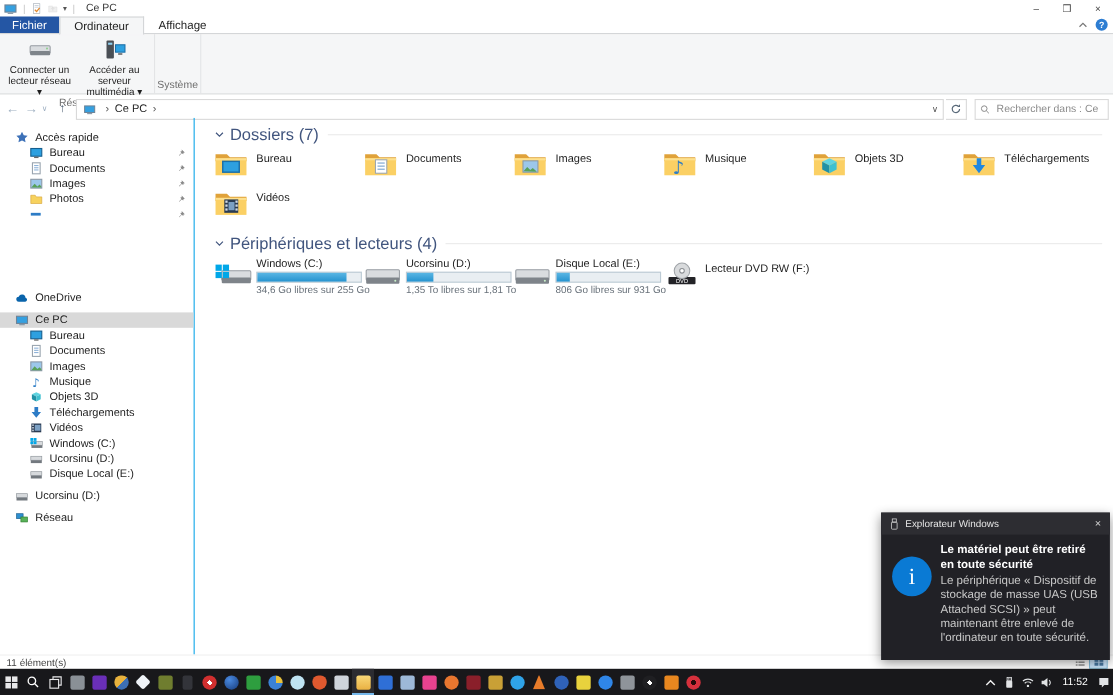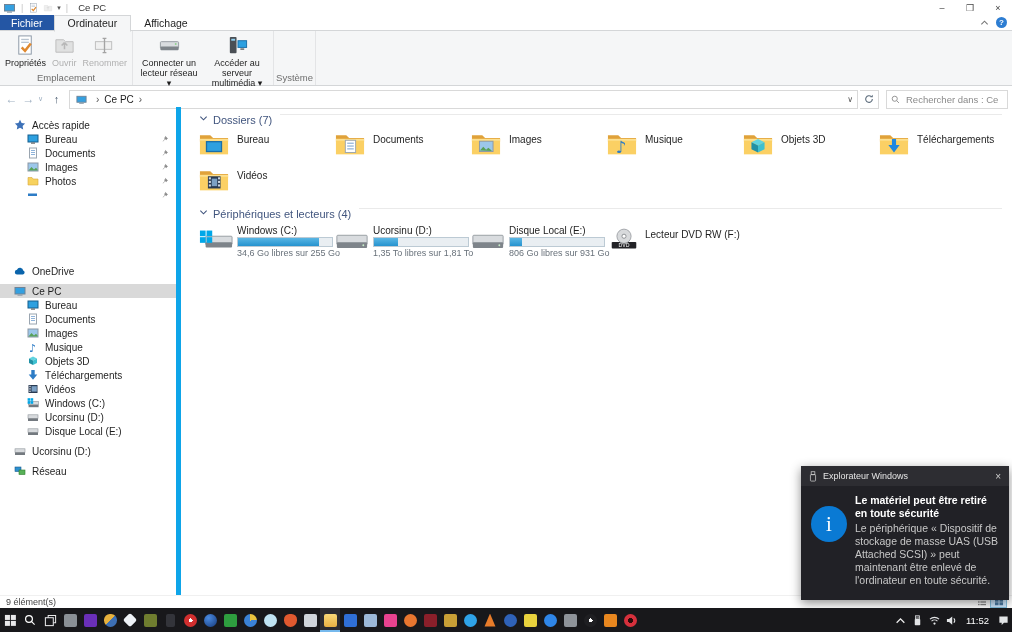--- a/index.html
+++ b/index.html
@@ -11,21 +11,21 @@
   .titlebar{height:15px;display:flex;align-items:center;background:#fff;padding-left:3px}
   .qat{display:flex;align-items:center;gap:4px}
   .qicon{width:13px;height:12px}
   .qsep{color:#c5c5c5;font-size:9px;margin:0 1px}
   .qcaret{font-size:7px;color:#555}
   .wtitle{margin-left:5px;color:#333;font-size:9.5px}
   .wincontrols{margin-left:auto;display:flex;height:15px}
   .wbtn{width:28px;display:flex;align-items:center;justify-content:center;color:#444;font-size:9px}
 
   
-  .tabsrow{height:15px;display:flex;align-items:center;background:#fff;border-bottom:1px solid #d4d6d8;position:relative}
+  .tabsrow{height:15px;display:flex;align-items:flex-start;background:#fff;border-bottom:1px solid #d4d6d8;position:relative}
   .tab{height:15px;display:flex;align-items:center;padding:0 13px;font-size:10.5px;cursor:default}
   .tab.file{background:#2456a4;color:#fff;padding:0 11px}
   .tab.active{background:#f5f6f7;border:1px solid #d4d6d8;border-bottom:1px solid #f5f6f7;margin-bottom:-1px}
   .tabextras{position:absolute;right:5px;top:2px;display:flex;align-items:center;gap:7px}
   .collapse svg{width:9px;height:9px}
   .helpdot{width:11px;height:11px;border-radius:50%;background:#2d7dd2;color:#fff;font-size:8px;font-weight:bold;display:flex;align-items:center;justify-content:center}
 
   
   .ribbon{height:54px;background:#f5f6f7;border-bottom:1px solid #d4d6d8;display:flex;align-items:stretch}
   .rgroup{display:flex;flex-direction:column;border-right:1px solid #e3e4e6;padding:1px 2px 0 2px}
@@ -52,33 +52,33 @@
   .addrcaret{font-size:8px;color:#555}
   .refreshbtn{width:18px;height:17px;border:1px solid #d9d9d9;border-left:none;display:flex;align-items:center;justify-content:center}
   .refreshbtn svg{width:10px;height:10px}
   .searchbox{width:112px;height:17px;border:1px solid #d9d9d9;display:flex;align-items:center;gap:4px;padding:0 4px;margin-left:5px}
   .searchbox svg{width:9px;height:9px;flex:none}
   .searchbox input{border:none;outline:none;width:100%;font-family:"Liberation Sans",sans-serif;font-size:9.5px;color:#444}
   .searchbox input::placeholder{color:#8a8a8a}
 
   
   .main{position:absolute;top:107px;bottom:36px;left:0;right:0;display:flex;overflow:hidden}
-  .sidebar{width:176px;flex:none;border-right:5px solid #0ea5e9;padding-top:11px;overflow:hidden}
+  .sidebar{width:176px;flex:none;border-right:1px solid #0ea5e9;padding-top:11px;overflow:hidden}
   .srow{height:14px;display:flex;align-items:center;padding-left:14px;position:relative;white-space:nowrap;cursor:default}
   .srow.lv1{padding-left:27px}
   .srow.sel{background:#d9d9d9}
   .srow.mt-big{margin-top:62px}
   .srow.mt-sm{margin-top:6px}
   .si{width:12px;height:12px;margin-right:6px;flex:none}
   .slabel{font-size:10px}
   .pin{display:none;position:absolute;right:7px;top:3px;width:8px;height:8px}
   .srow.haspin .pin{display:block}
 
   .files{flex:1;padding:5px 8px 0 18px;overflow:hidden}
-  .sechead{display:flex;align-items:flex-start;margin:2px 0 5px 0;color:#41557e;font-size:11px}
+  .sechead{display:flex;align-items:center;margin:2px 0 5px 0;color:#41557e;font-size:15px}
   .secchev{width:9px;height:9px;margin-right:5px}
   .secline{flex:1;height:1px;background:#eaeaea;margin-left:8px;margin-right:2px}
   .tiles{display:flex;flex-wrap:wrap;width:817px;margin-bottom:5px}
   .tile{width:136px;height:33px;display:flex;align-items:flex-start;margin-bottom:3px;cursor:default}
   .ficon{width:30px;height:25px;margin-top:1px;flex:none}
   .fname{margin-left:8px;margin-top:3px;font-size:10px}
   .dicon{width:34px;height:26px;margin-top:2px;flex:none}
   .dmeta{margin-left:4px;width:96px}
   .dname{font-size:10px;line-height:11px}
   .dbar{height:8px;border:1px solid #bccad4;background:#e9eef2;margin:1px 0}
@@ -436,47 +436,20 @@
           </svg>
         </span>
       <span class="helpdot">?</span>
     </div>
   </div>
 
   <div class="ribbon">
     <div class="rgroup">
       <div class="rbody">
 
-          <div class="rbtn" title="Propriétés">
-            <svg class="rbi">
-              <use href="#i-r-props"></use>
-            </svg>
-            <div>Propriétés</div>
-          </div>
-
-          <div class="rbtn dis" title="Ouvrir">
-            <svg class="rbi">
-              <use href="#i-r-open"></use>
-            </svg>
-            <div>Ouvrir</div>
-          </div>
-
-          <div class="rbtn dis" title="Renommer">
-            <svg class="rbi">
-              <use href="#i-r-rename"></use>
-            </svg>
-            <div>Renommer</div>
-          </div>
-
-      </div>
-      <div class="rglabel">Emplacement</div>
-    </div>
-    <div class="rgroup">
-      <div class="rbody">
-
           <div class="rbtn wide" title="Connecter un lecteur réseau ▾">
             <svg class="rbi">
               <use href="#i-r-map"></use>
             </svg>
             <div>Connecter un lecteur réseau ▾</div>
           </div>
 
           <div class="rbtn wide" title="Accéder au serveur multimédia ▾">
             <svg class="rbi">
               <use href="#i-r-media"></use>
@@ -818,21 +791,21 @@
               <div class="dname">Lecteur DVD RW (F:)</div>
 
             </div>
           </div>
 
       </div>
     </div>
   </div>
 
   <div class="statusbar">
-    <span>9 élément(s)</span>
+    <span>11 élément(s)</span>
     <div class="viewbtns">
       <span class="vb">
           <svg>
             <use href="#i-view-list"></use>
           </svg>
         </span>
       <span class="vb on">
           <svg>
             <use href="#i-view-icons"></use>
           </svg>

